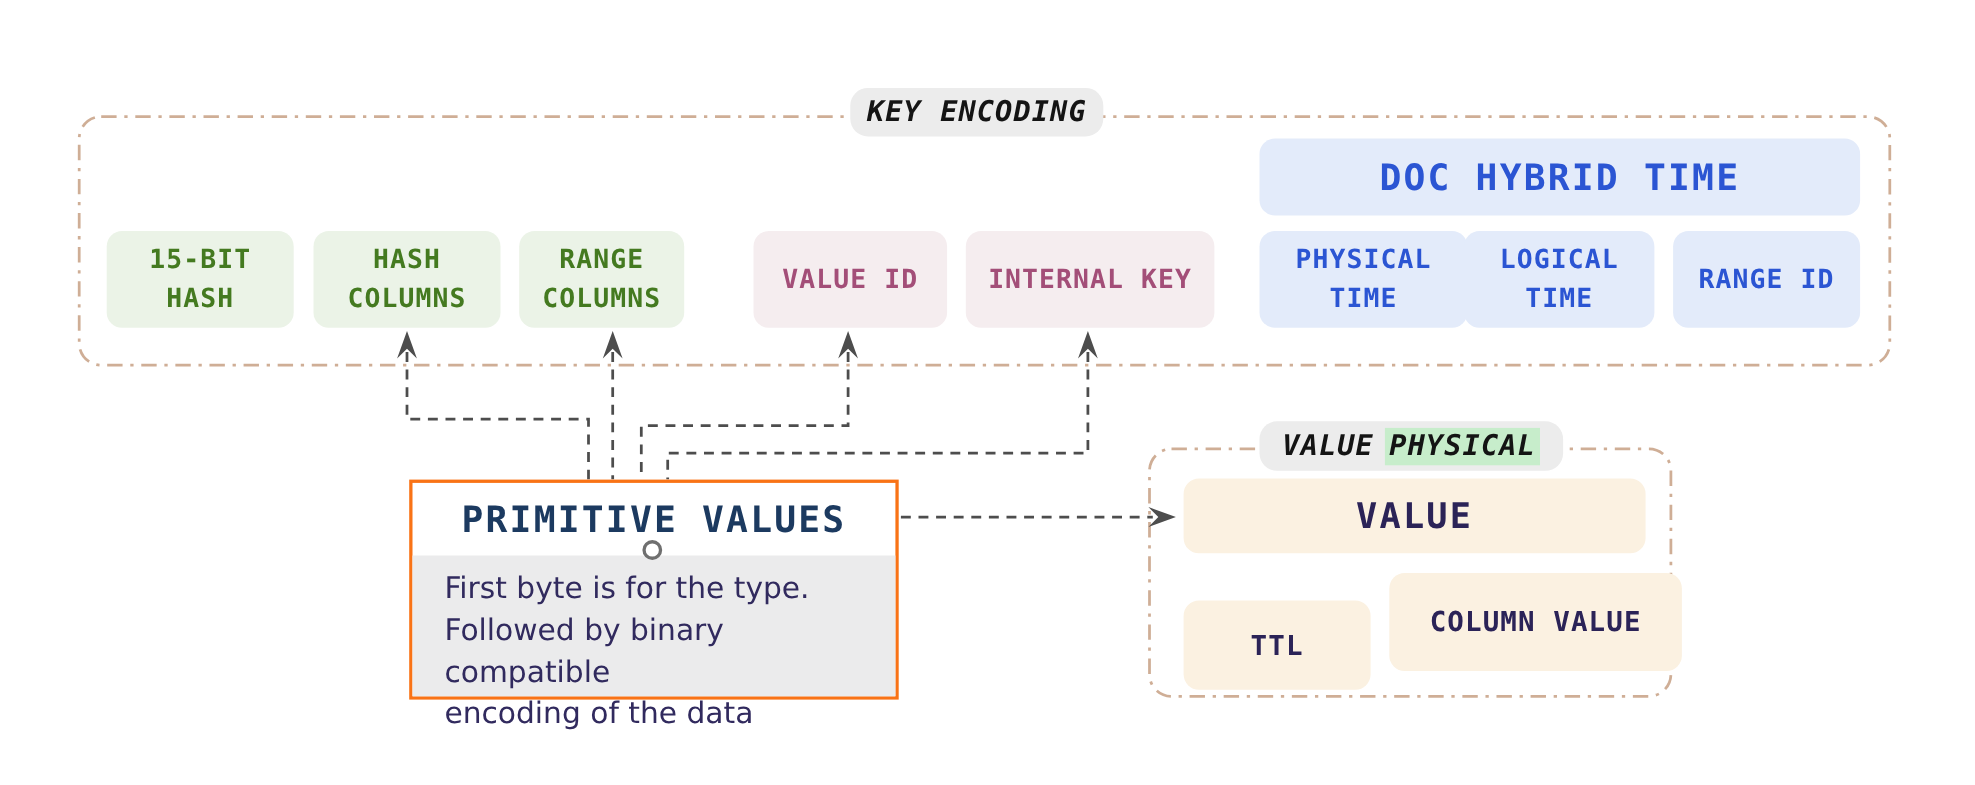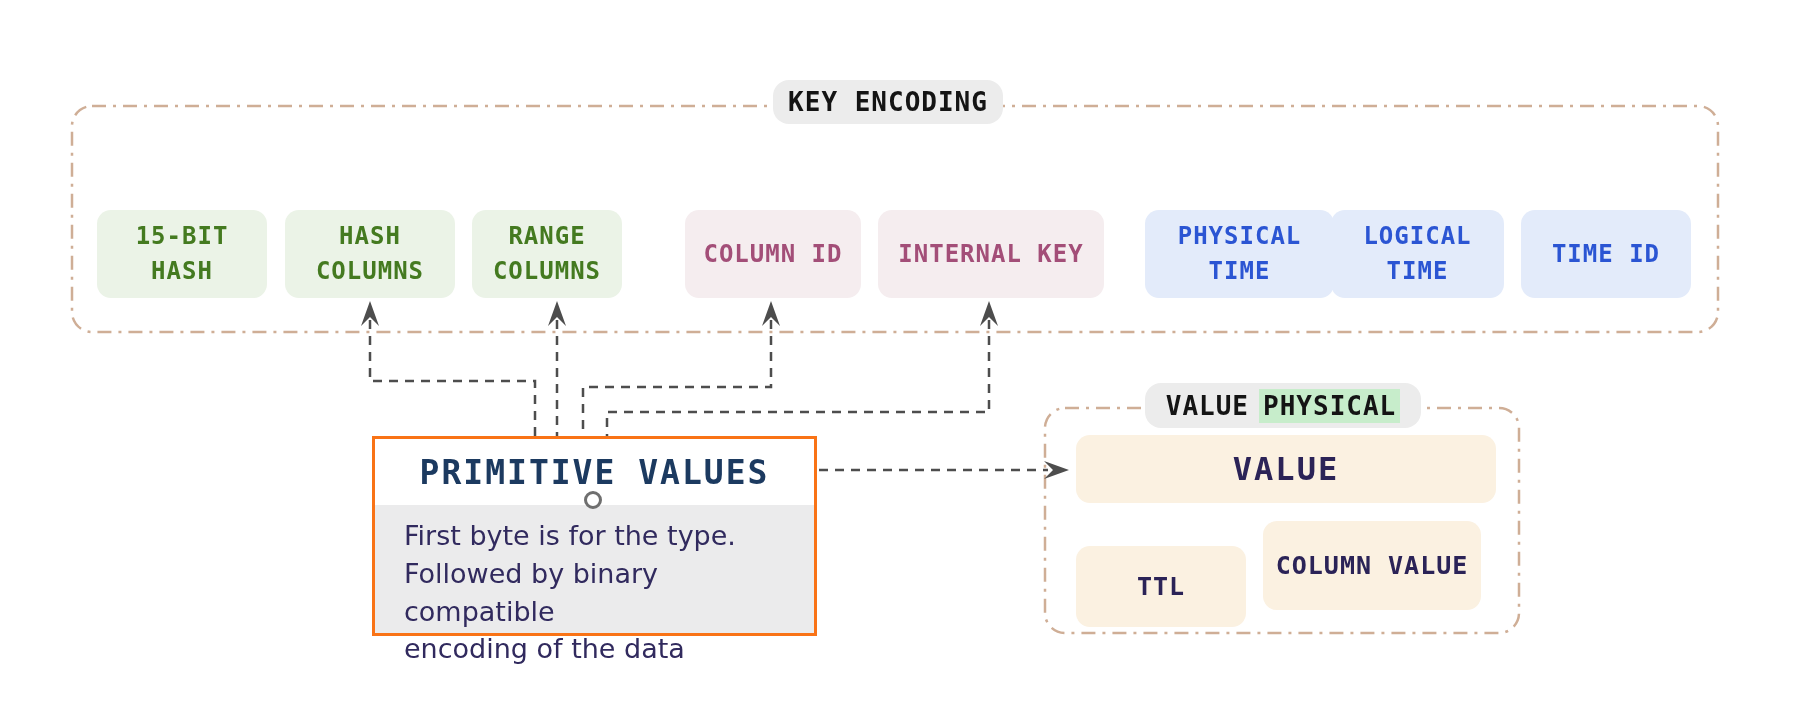--- a/index.html
+++ b/index.html
@@ -6,21 +6,21 @@
   .canvas{
     position:relative;width:1795px;height:714px;background:#ffffff;overflow:hidden;
     font-family:"DejaVu Sans Mono","Liberation Mono",monospace;
   }
   .overlay{position:absolute;left:0;top:0;z-index:1;}
   .node{position:absolute;z-index:2;display:flex;align-items:center;justify-content:center;
         border-radius:14px;text-align:center;font-weight:bold;white-space:pre-line;}
   
   .pill{position:absolute;z-index:3;display:flex;align-items:center;justify-content:center;
         background:#ececec;border-radius:16px;color:#141414;font-weight:bold;
-        font-size:26px;letter-spacing:1px;}
+        font-size:26px;letter-spacing:1px;font-style:italic;}
   .pill-key{left:773px;top:80px;width:230px;height:44px;}
   .pill-value{left:1145px;top:383px;width:276px;height:45px;gap:10px;}
   .hl-green{background:#c7edcb;padding:2px 4px;}
   
   .hdr{font-size:33px;letter-spacing:2px;height:70px;top:126px;}
   .hdr-green{background:#ebf3e7;color:#447a20;}
   .hdr-pink{background:#f5edef;color:#a34e78;}
   .hdr-blue{background:#e3ebfa;color:#2b55d3;}
   .dockey{left:97px;width:548px;}
   .subkeys{left:685px;width:419px;}
@@ -46,21 +46,21 @@
   .pv-body{position:absolute;left:0;right:0;top:66px;bottom:0;background:#ebebec;
       padding:12px 29px;box-sizing:border-box;
       font-family:"DejaVu Sans","Liberation Sans",sans-serif;font-size:27px;
       line-height:1.4;color:#312a5e;white-space:pre-line;text-align:left;}
   .pv-handle{position:absolute;z-index:4;left:209px;top:52px;width:18px;height:18px;
       border-radius:50%;background:#ffffff;border:3px solid #6f6f6f;box-sizing:border-box;}
   
   .cream{background:#fbf1e1;color:#2b2357;}
   .bvalue{left:1076px;top:435px;width:420px;height:68px;font-size:32px;letter-spacing:2px;}
   .bttl{left:1076px;top:546px;width:170px;height:81px;font-size:25px;letter-spacing:1px;}
-  .bcolval{left:1263px;top:521px;width:218px;height:89px;font-size:25px;letter-spacing:1px;}
+  .bcolval{left:1263px;top:521px;width:266px;height:89px;font-size:25px;letter-spacing:1px;}
 </style>
 </head>
 <body>
 
 <div class="canvas">
 
   <svg class="overlay" width="1795" height="714" viewBox="0 0 1795 714">
 
     <rect x="72" y="106" width="1646" height="226" rx="20" fill="none" stroke="#cfae96" stroke-width="2.5" stroke-dasharray="14 7 3 7"></rect>
 
@@ -94,36 +94,39 @@
   <div class="node sub sub-green bhash">
     <span>HASH
 COLUMNS</span>
   </div>
   <div class="node sub sub-green brange">
     <span>RANGE
 COLUMNS</span>
   </div>
 
   <div class="node sub sub-pink bcolid">
-    <span>COLUMN ID</span>
+    <span>VALUE ID</span>
   </div>
   <div class="node sub sub-pink bintkey">
     <span>INTERNAL KEY</span>
   </div>
 
+  <div class="node hdr hdr-blue dht">
+    <span>DOC HYBRID TIME</span>
+  </div>
   <div class="node sub sub-blue bphys">
     <span>PHYSICAL
 TIME</span>
   </div>
   <div class="node sub sub-blue blog">
     <span>LOGICAL
 TIME</span>
   </div>
   <div class="node sub sub-blue bwrite">
-    <span>TIME ID</span>
+    <span>RANGE ID</span>
   </div>
 
   <div class="pv">
     <div class="pv-title">
       <span>PRIMITIVE VALUES</span>
     </div>
     <div class="pv-handle"></div>
     <div class="pv-body">First byte is for the type.
 Followed by binary compatible
 encoding of the data</div>

